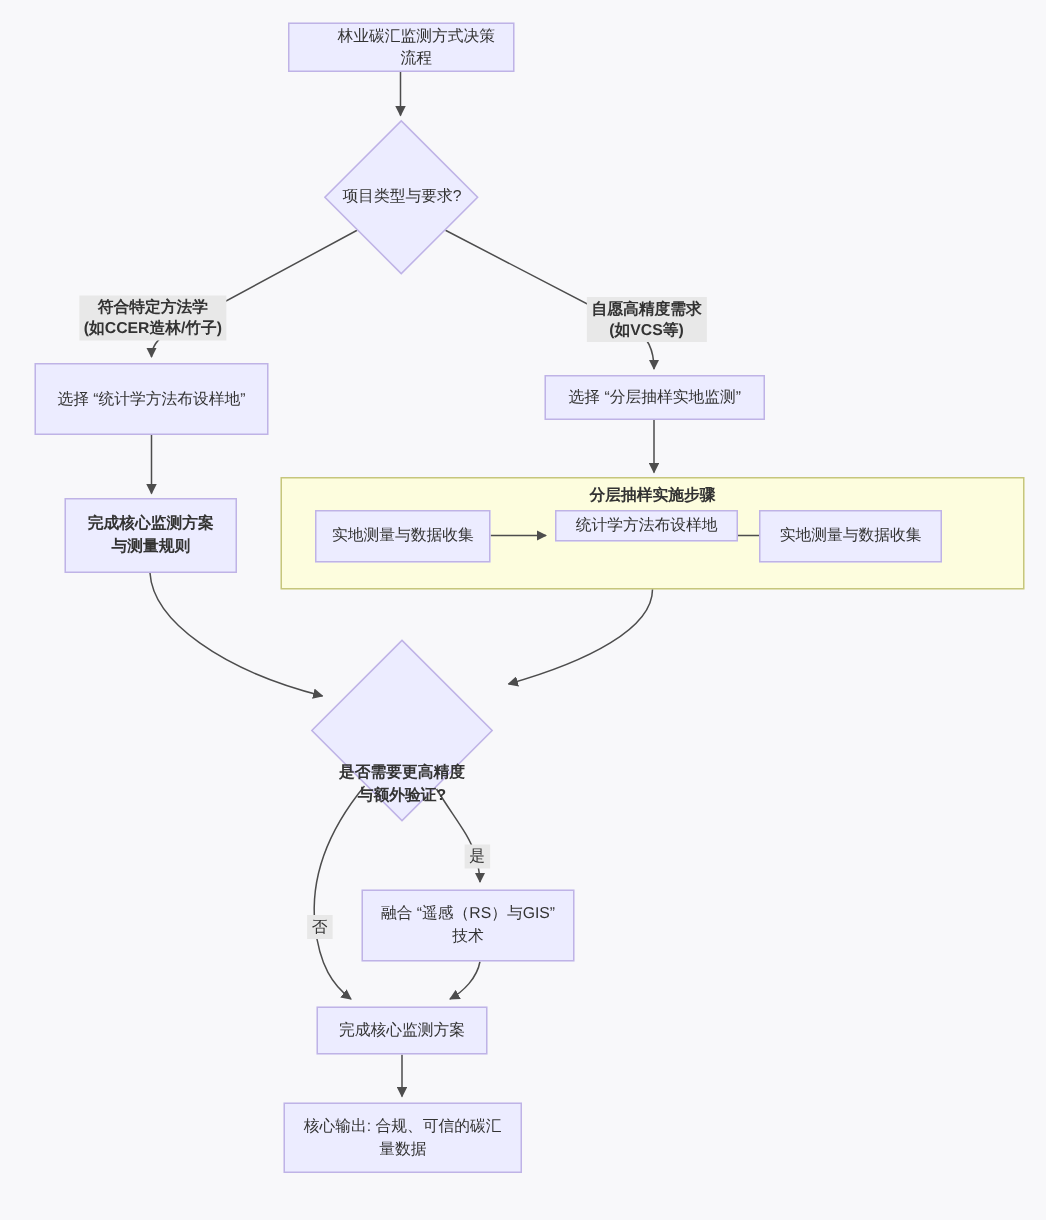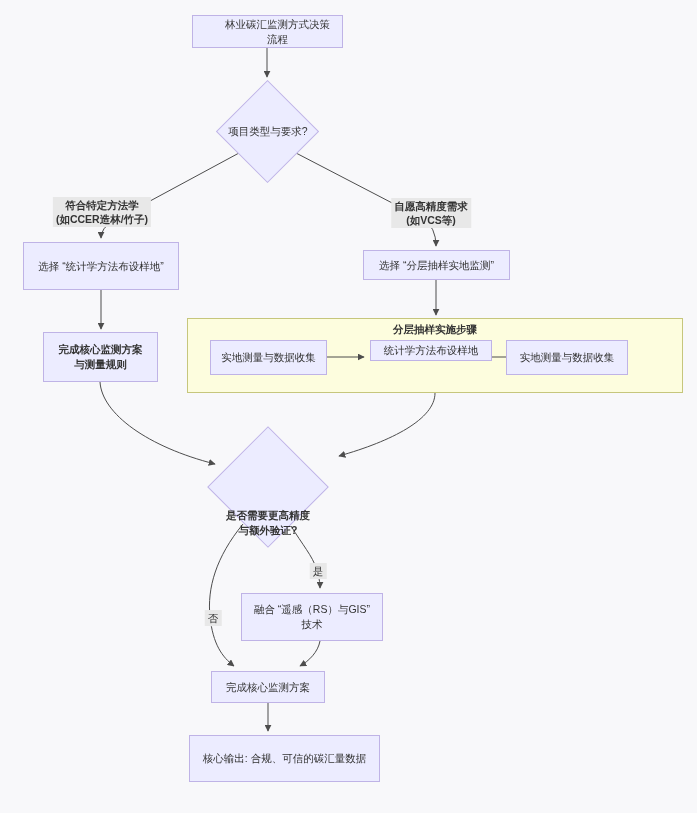--- a/index.html
+++ b/index.html
@@ -107,21 +107,21 @@
   <div class="node" style="left:210px;top:340px;width:117px;height:35px;">实地测量与数据收集</div>
 
   <div class="node" style="left:370px;top:340px;width:122px;height:21px;">统计学方法布设样地</div>
 
   <div class="node" style="left:506px;top:340px;width:122px;height:35px;">实地测量与数据收集</div>
 
   <div class="node" style="left:241px;top:593px;width:142px;height:48px;">融合 “遥感（RS）与GIS” 技术</div>
 
   <div class="node" style="left:211px;top:671px;width:114px;height:32px;">完成核心监测方案</div>
 
-  <div class="node" style="left:189px;top:735px;width:191px;height:47px;">核心输出: 合规、可信的碳汇量数据</div>
+  <div class="node" style="left:189px;top:735px;width:159px;height:47px;">核心输出: 合规、可信的碳汇量数据</div>
 
   <div class="diamond-shape" style="left:231px;top:95px;width:73px;height:73px;"></div>
   <div class="diamond-text" style="left:198px;top:124px;width:140px;">项目类型与要求?</div>
 
   <div class="diamond-shape" style="left:225px;top:444px;width:86px;height:86px;"></div>
   <div class="diamond-text" style="left:198px;top:472px;width:140px;margin-top:36px;">
     <span class="line">是否需要更高精度</span>
     <span class="line">与额外验证?</span>
   </div>
 

